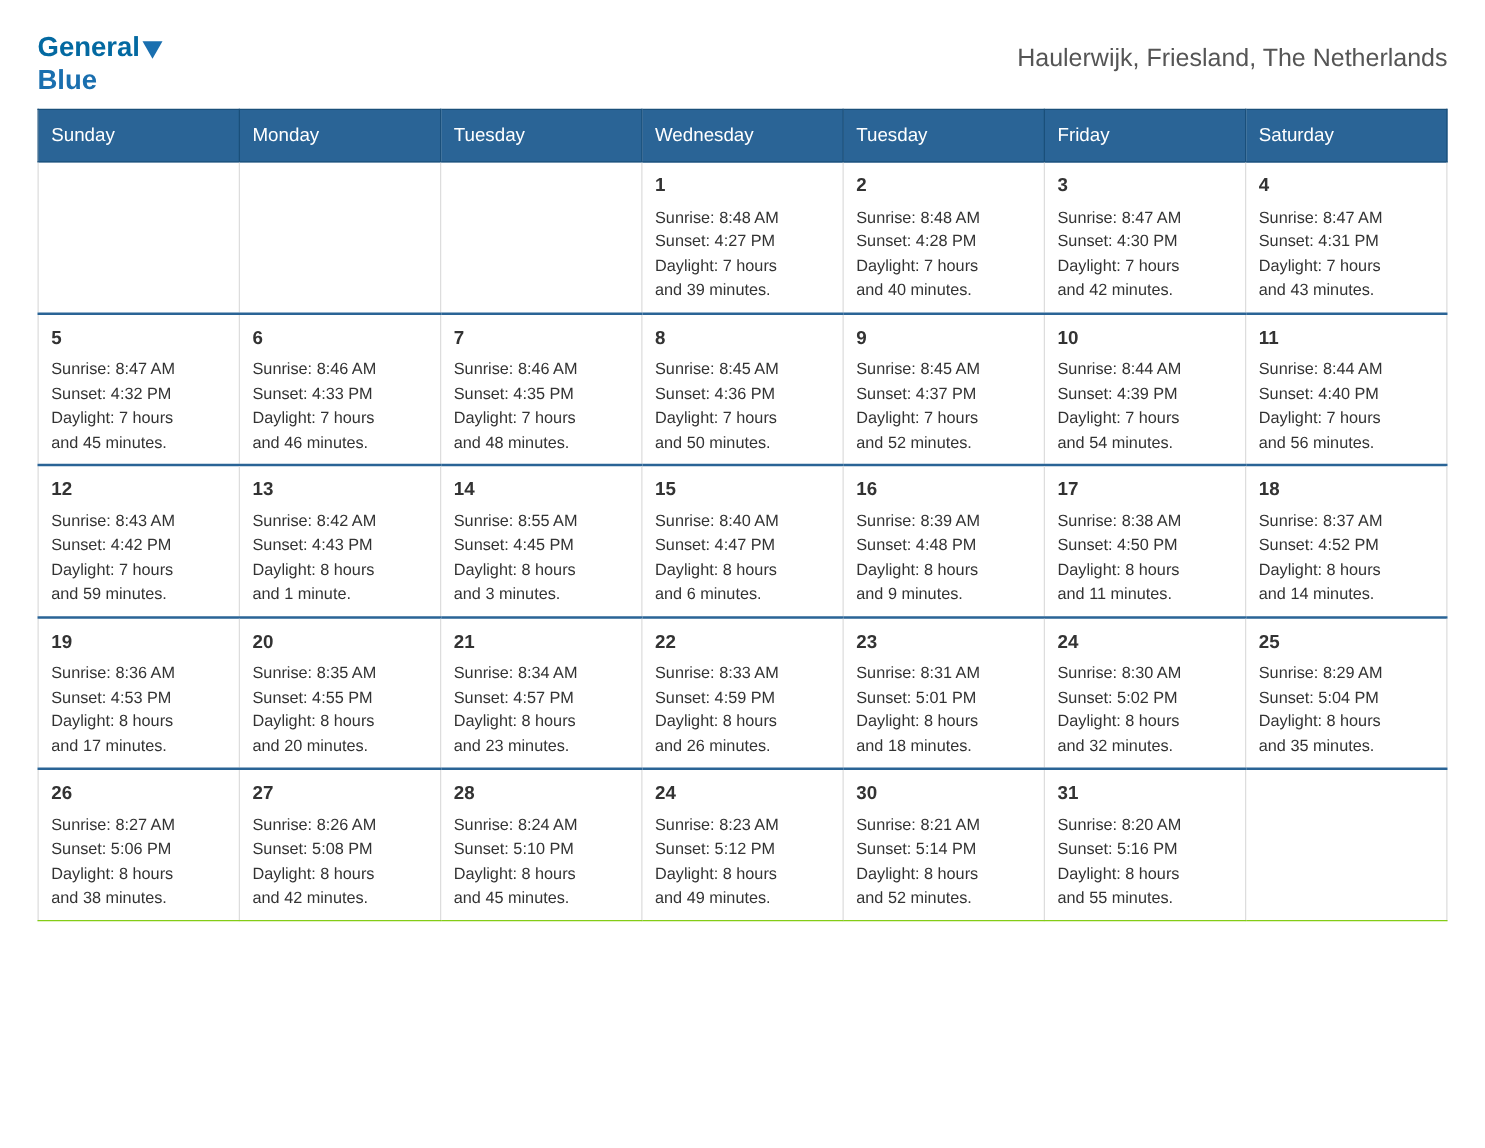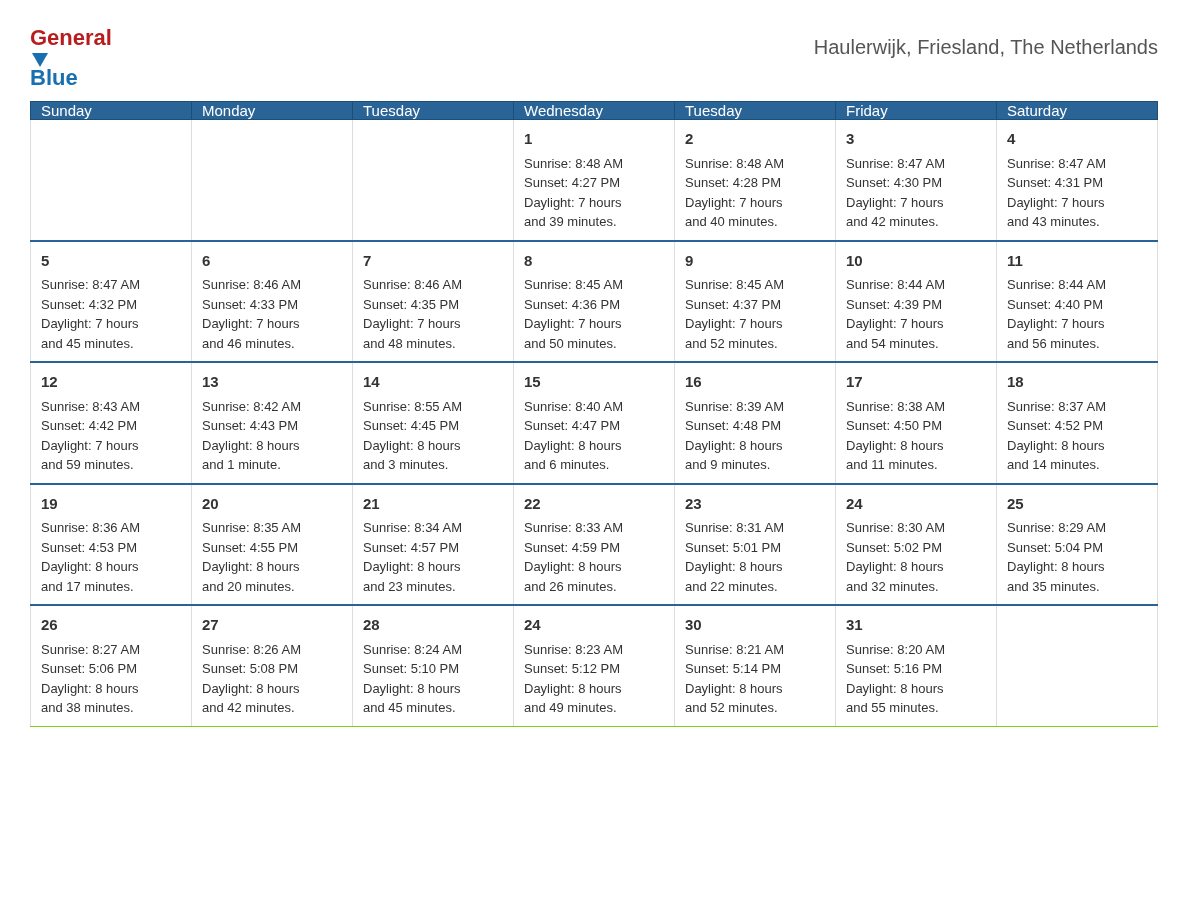--- a/index.html
+++ b/index.html
@@ -18,23 +18,23 @@
     }
     .logo {
       display: flex;
       flex-direction: column;
       align-items: flex-start;
       padding-top: 5px;
     }
     .logo-general {
       font-size: 22px;
       font-weight: bold;
-      color: #b91c1c;
+      color: #0369a1;
       display: flex;
-      flex-direction: column;
+      align-items: center;
     }
     .logo-blue {
       font-size: 22px;
       font-weight: bold;
       color: #1a6faf;
     }
     .logo-triangle {
       width: 0;
       height: 0;
       border-left: 8px solid transparent;
@@ -61,21 +61,21 @@
     }
     .calendar {
       width: 100%;
       border-collapse: collapse;
       border: 1px solid #ccc;
       margin-top: 10px;
     }
     .calendar th {
       background-color: #2a6496;
       color: white;
-      padding: 0 10px;
+      padding: 12px 10px;
       font-size: 15px;
       font-weight: normal;
       text-align: left;
       border: 1px solid #1a4f7a;
       margin-left: 16px;
     }
     .calendar td {
       vertical-align: top;
       padding: 8px 10px;
       border: 1px solid #ddd;
@@ -292,21 +292,21 @@
           <div>Sunrise: 8:33 AM</div>
           <div>Sunset: 4:59 PM</div>
           <div>Daylight: 8 hours</div>
           <div>and 26 minutes.</div>
         </td>
         <td class="row-separator">
           <span class="day-number">23</span>
           <div>Sunrise: 8:31 AM</div>
           <div>Sunset: 5:01 PM</div>
           <div>Daylight: 8 hours</div>
-          <div>and 22 minutes.</div>
+          <div>and 18 minutes.</div>
         </td>
         <td class="row-separator">
           <span class="day-number">24</span>
           <div>Sunrise: 8:30 AM</div>
           <div>Sunset: 5:02 PM</div>
           <div>Daylight: 8 hours</div>
           <div>and 32 minutes.</div>
         </td>
         <td class="row-separator">
           <span class="day-number">25</span>

